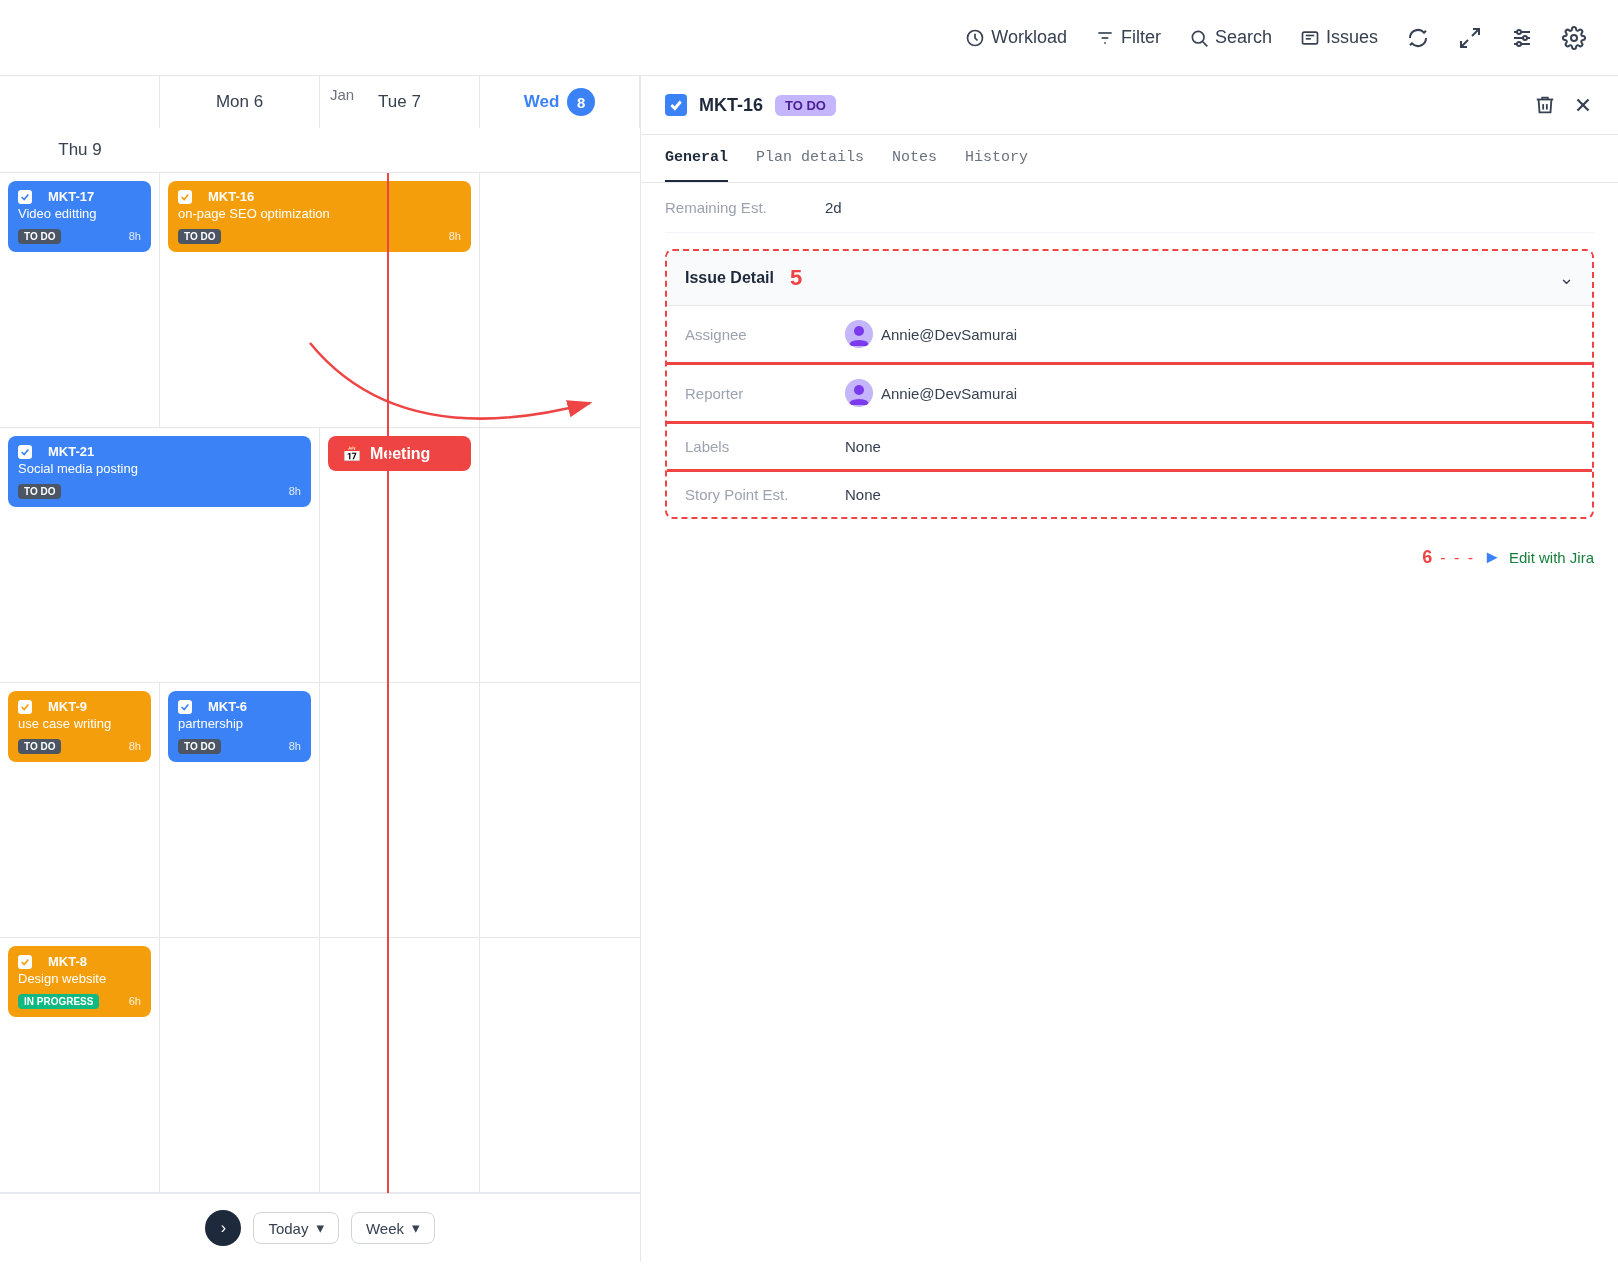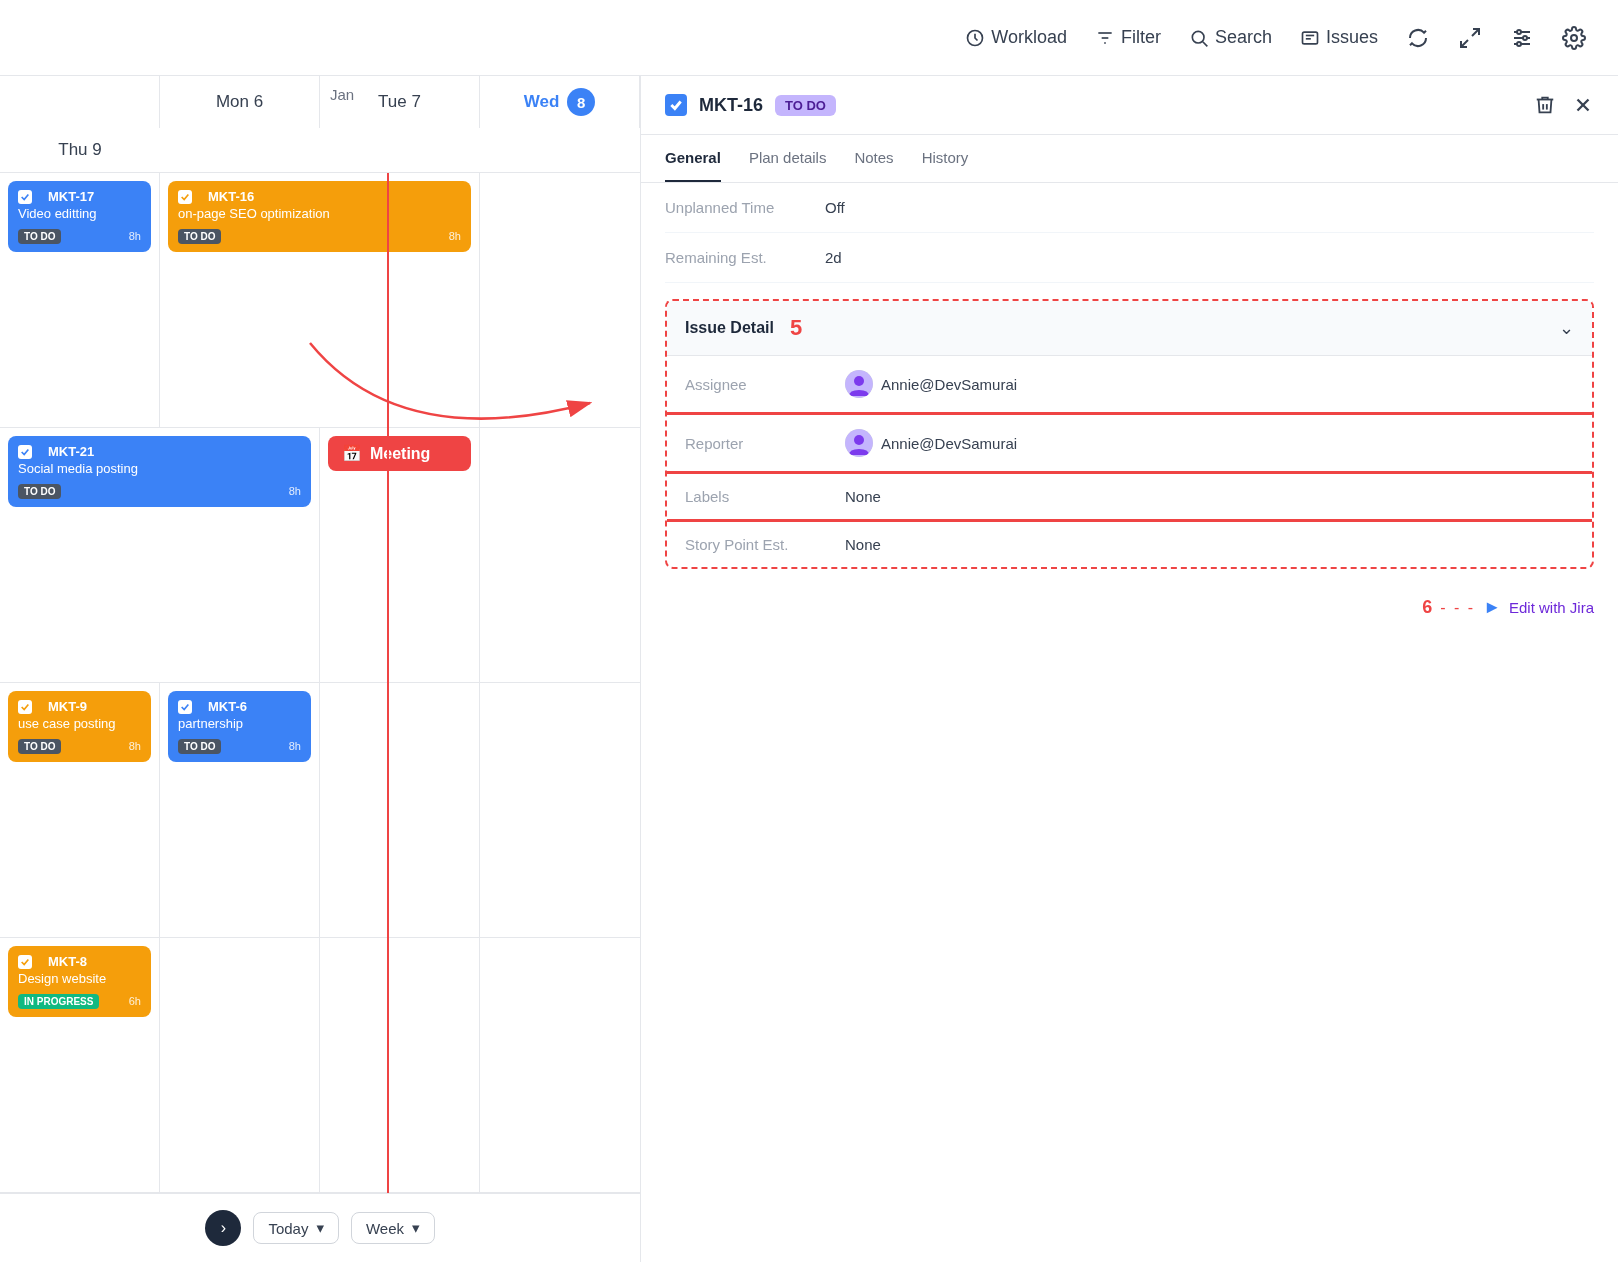--- a/index.html
+++ b/index.html
@@ -149,20 +149,21 @@
       background: #c4b5fd; color: #4c1d95; border-radius: 6px;
       padding: 3px 10px; font-size: 13px; font-weight: 600;
     }
     .detail-header-actions { margin-left: auto; display: flex; gap: 16px; }
     .detail-tabs {
       display: flex; padding: 0 24px; border-bottom: 1px solid #e5e7eb; gap: 28px;
     }
     .detail-tab {
       padding: 14px 0; font-size: 15px; color: #6b7280; cursor: pointer;
       border-bottom: 2px solid transparent;
+      font-family: Liberation Mono, monospace;
     }
     .detail-tab.active { color: #1e293b; font-weight: 700; border-bottom: 2px solid #1e293b; }
 
     
     .detail-fields { padding: 0 24px; }
     .detail-field {
       display: flex; align-items: center; padding: 16px 0;
       border-bottom: 1px solid #f1f5f9;
     }
     .field-label { color: #9ca3af; font-size: 15px; flex: 0 0 160px; }
@@ -199,21 +200,21 @@
     }
 
     
     .edit-jira-row {
       display: flex; align-items: center; justify-content: flex-end;
       padding: 12px 24px; gap: 8px;
     }
     .edit-jira-num { font-size: 18px; font-weight: 700; color: #ef4444; }
     .edit-jira-dashes { color: #ef4444; font-size: 16px; letter-spacing: 2px; }
     .edit-jira-arrow { color: #3b82f6; font-size: 18px; }
-    .edit-jira-link { color: #6d28d9; font-size: 15px; font-weight: 500; text-decoration: none; cursor: pointer; }
+    .edit-jira-link { color: #15803d; font-size: 15px; font-weight: 500; text-decoration: none; cursor: pointer; }
 
     
     .detail-panel::-webkit-scrollbar { width: 6px; }
     .detail-panel::-webkit-scrollbar-track { background: #f1f5f9; }
     .detail-panel::-webkit-scrollbar-thumb { background: #cbd5e1; border-radius: 3px; }
   </style>
 </head>
 <body>
 
 <div class="toolbar">
@@ -376,21 +377,21 @@
         <div class="cal-cell">
           <div class="task-card orange">
             <div class="task-card-header">
               <div class="task-card-check">
                 <svg viewBox="0 0 12 12" fill="none" stroke="#f59e0b" stroke-width="2">
                     <polyline points="2,6 5,9 10,3"></polyline>
                   </svg>
               </div>
               <span class="task-id">MKT-9</span>
             </div>
-            <div class="task-title">use case posting</div>
+            <div class="task-title">use case writing</div>
             <div class="task-footer">
               <span class="status-badge badge-todo">TO DO</span>
               <span class="task-hours">8h</span>
             </div>
           </div>
         </div>
         <div class="cal-cell">
           <div class="task-card blue">
             <div class="task-card-header">
               <div class="task-card-check">
@@ -489,24 +490,20 @@
 
     <div class="detail-tabs">
       <div class="detail-tab active">General</div>
       <div class="detail-tab">Plan details</div>
       <div class="detail-tab">Notes</div>
       <div class="detail-tab">History</div>
     </div>
 
     <div class="detail-fields">
       <div class="detail-field">
-        <span class="field-label">Unplanned Time</span>
-        <span class="field-value">Off</span>
-      </div>
-      <div class="detail-field">
         <span class="field-label">Remaining Est.</span>
         <span class="field-value">2d</span>
       </div>
     </div>
 
     <div class="issue-detail-section">
       <div class="issue-detail-header">
         <span class="issue-detail-title">Issue Detail</span>
         <span class="issue-detail-count">5</span>
         <span class="issue-detail-chevron">⌄</span>

